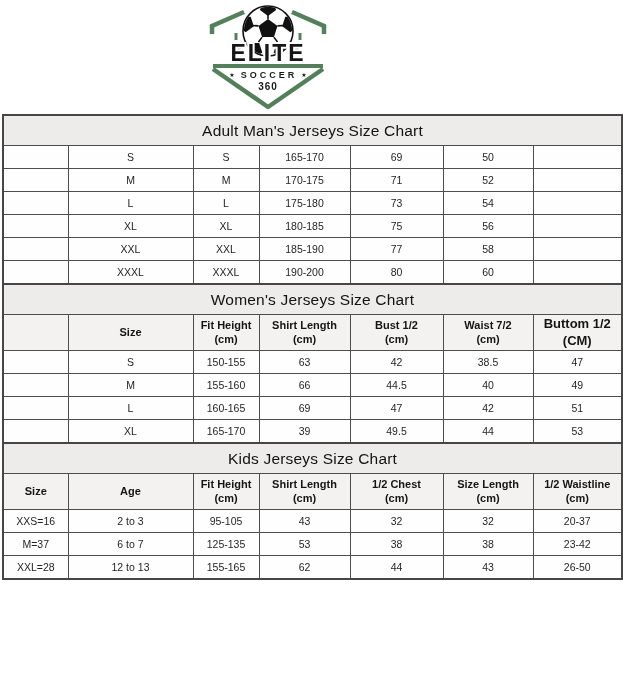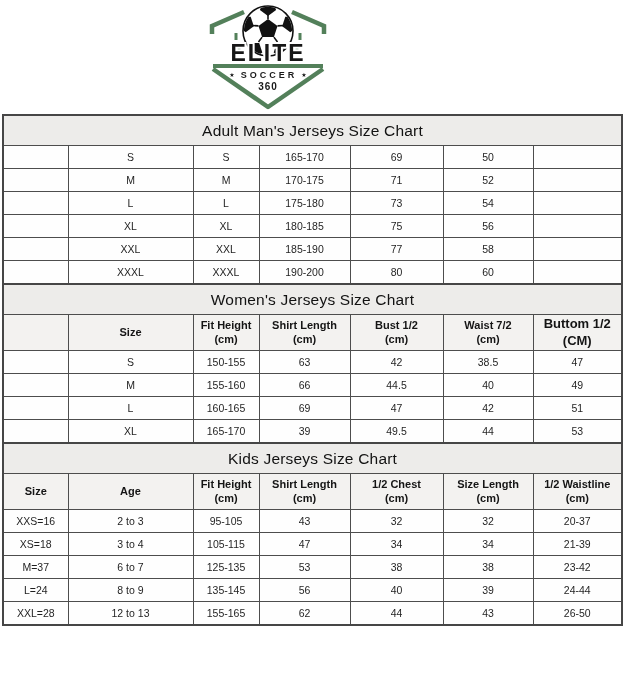--- a/index.html
+++ b/index.html
@@ -240,47 +240,29 @@
           <tr class="data-row">
             <td>XXS=16</td>
             <td>2 to 3</td>
             <td>95-105</td>
             <td>43</td>
             <td>32</td>
             <td>32</td>
             <td>20-37</td>
           </tr>
           <tr class="data-row">
-            <td>XS=18</td>
-            <td>3 to 4</td>
-            <td>105-115</td>
-            <td>47</td>
-            <td>34</td>
-            <td>34</td>
-            <td>21-39</td>
-          </tr>
-          <tr class="data-row">
             <td>M=37</td>
             <td>6 to 7</td>
             <td>125-135</td>
             <td>53</td>
             <td>38</td>
             <td>38</td>
             <td>23-42</td>
           </tr>
           <tr class="data-row">
-            <td>L=24</td>
-            <td>8 to 9</td>
-            <td>135-145</td>
-            <td>56</td>
-            <td>40</td>
-            <td>39</td>
-            <td>24-44</td>
-          </tr>
-          <tr class="data-row">
             <td>XXL=28</td>
             <td>12 to 13</td>
             <td>155-165</td>
             <td>62</td>
             <td>44</td>
             <td>43</td>
             <td>26-50</td>
           </tr>
         </tbody>
       </table>

